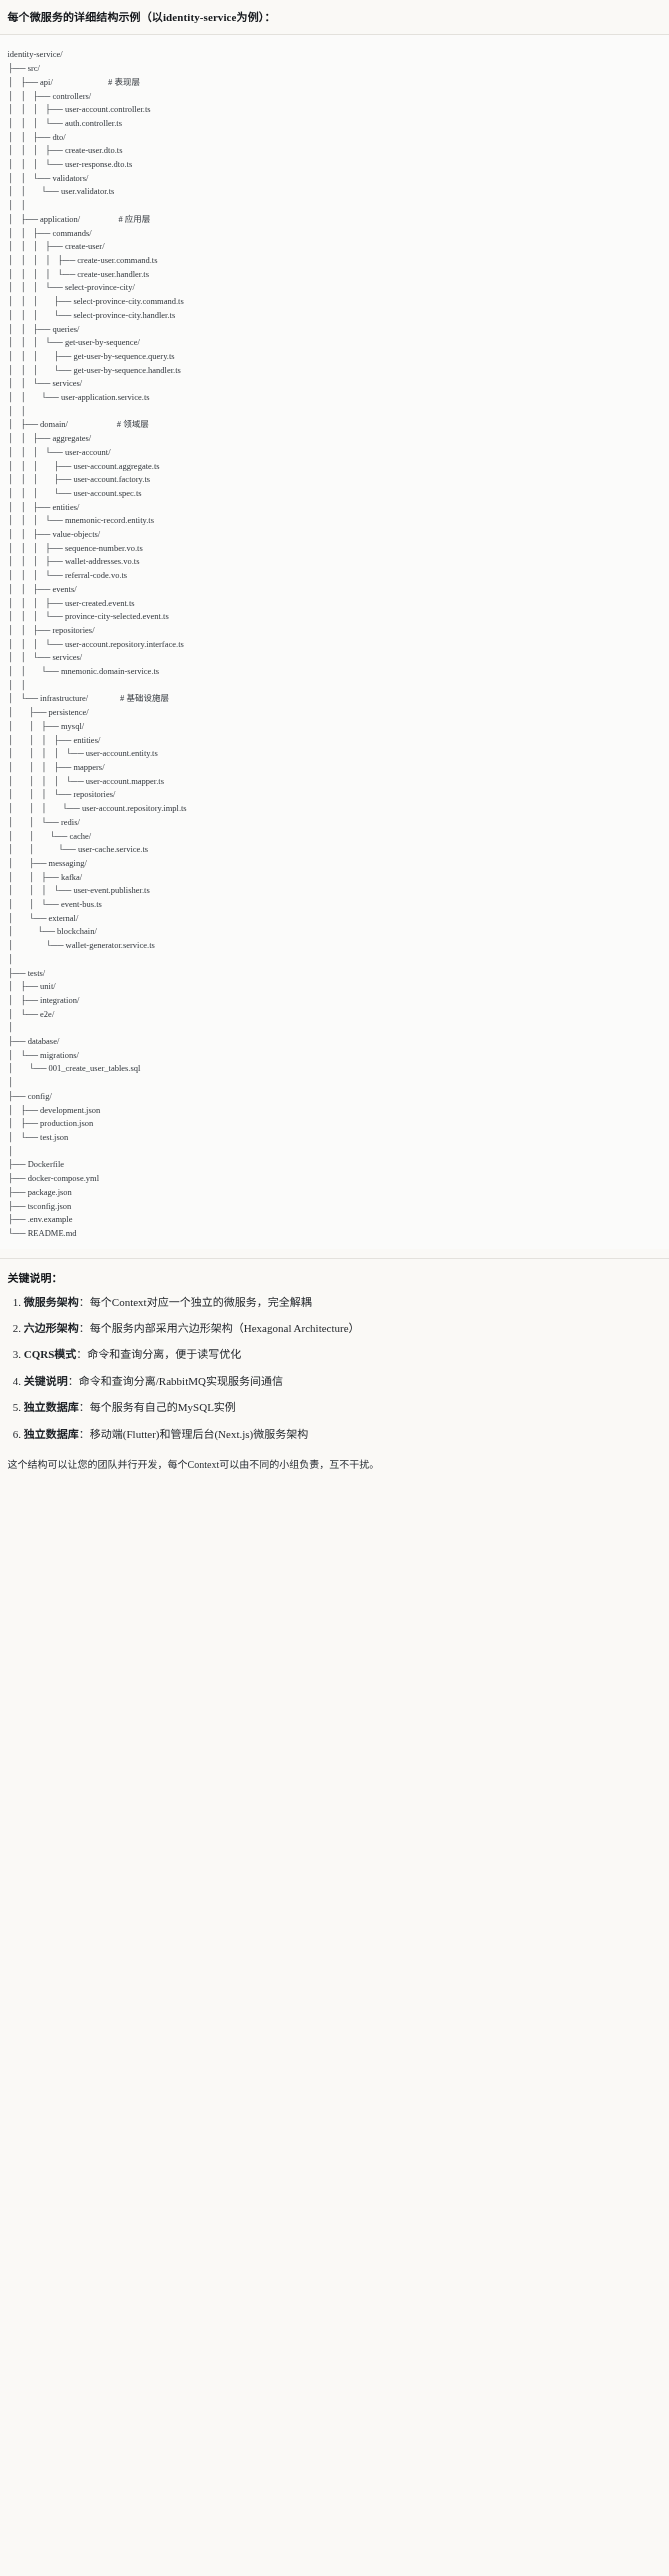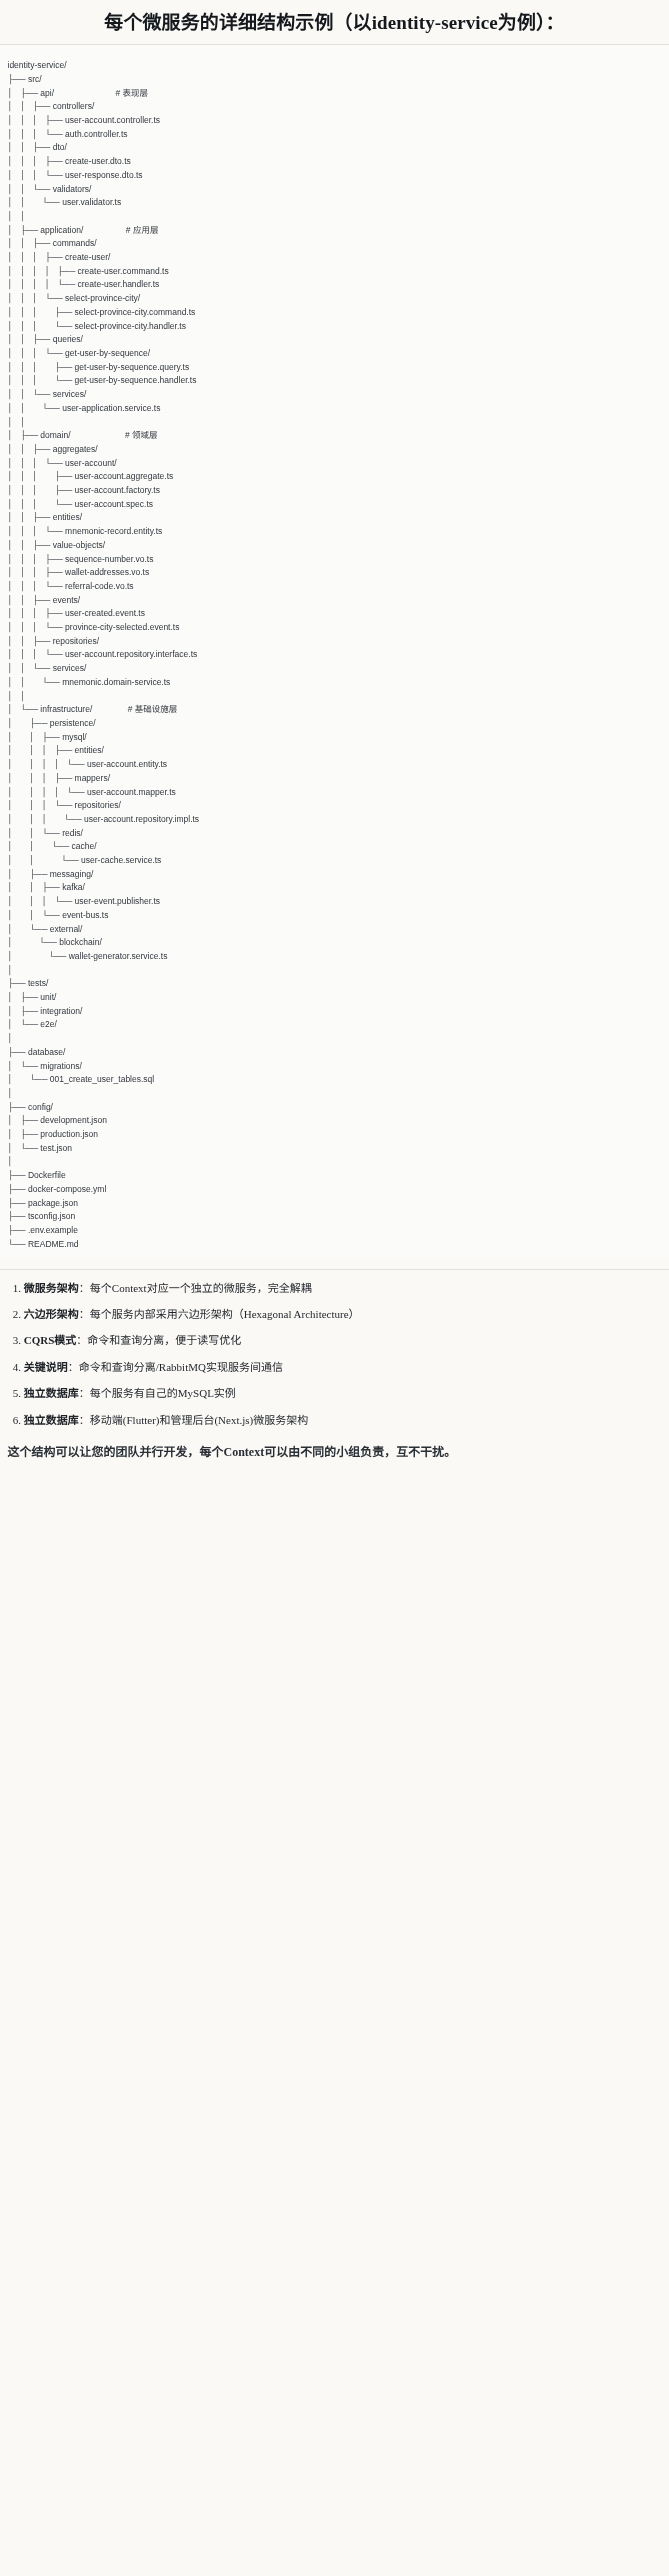--- a/index.html
+++ b/index.html
@@ -16,42 +16,41 @@
   }
   .page {
     width: 669px;
     box-sizing: border-box;
     background: #faf9f6;
     padding: 0;
   }
 
   
   .doc-title {
-    font-size: 19px;
+    font-size: 11px;
     font-weight: bold;
     line-height: 1.35;
     padding: 10px 7.5px 8.8px 7.5px;
     margin: 0;
     color: #15181c;
     letter-spacing: 0.1px;
     border-bottom: 0.6px solid #e3e1dc;
     background: #faf9f6;
-    text-align: center;
   }
 
   
   .tree-block {
     background: #fbfbfa;
     border: none;
     margin: 0;
     padding: 13.8px 7.5px 8.8px 7.5px;
   }
   .tree-pre {
     margin: 0;
-    font-family: Liberation Sans, sans-serif;
+    font-family: Liberation Serif, serif;
     font-size: 8.5px;
     line-height: 13.7px;
     color: #32373d;
     white-space: pre;
     letter-spacing: 0px;
     tab-size: 4;
   }
 
   
   .rule {
@@ -81,24 +80,23 @@
     line-height: 1.55;
     margin: 0 0 9.4px 0;
     color: #1f2328;
   }
   ol.notes-list > li:last-child { margin-bottom: 0; }
   .note-term { font-weight: bold; }
   .note-text { font-weight: normal; }
 
   .closing {
     padding: 8.8px 7.5px 11.3px 7.5px;
-    font-size: 12px;
+    font-size: 10px;
     line-height: 1.6;
     color: #2a2f35;
-    font-weight: bold;
   }
 </style>
 </head>
 <body>
 
 <div class="page">
 
   <h1 class="doc-title">每个微服务的详细结构示例（以identity-service为例）：</h1>
 
   <div class="tree-block">
@@ -187,20 +185,21 @@
 ├── docker-compose.yml
 ├── package.json
 ├── tsconfig.json
 ├── .env.example
 └── README.md</pre>
   </div>
 
   <hr class="rule">
 
   <div class="notes">
+    <h2 class="notes-title">关键说明：</h2>
     <ol class="notes-list">
       <li>
         <span class="note-term">微服务架构</span><span class="note-text">：</span><span class="note-text">每个Context对应一个独立的微服务，完全解耦</span>
       </li>
       <li>
         <span class="note-term">六边形架构</span><span class="note-text">：</span><span class="note-text">每个服务内部采用六边形架构（Hexagonal Architecture）</span>
       </li>
       <li>
         <span class="note-term">CQRS模式</span><span class="note-text">：</span><span class="note-text">命令和查询分离，便于读写优化</span>
       </li>

